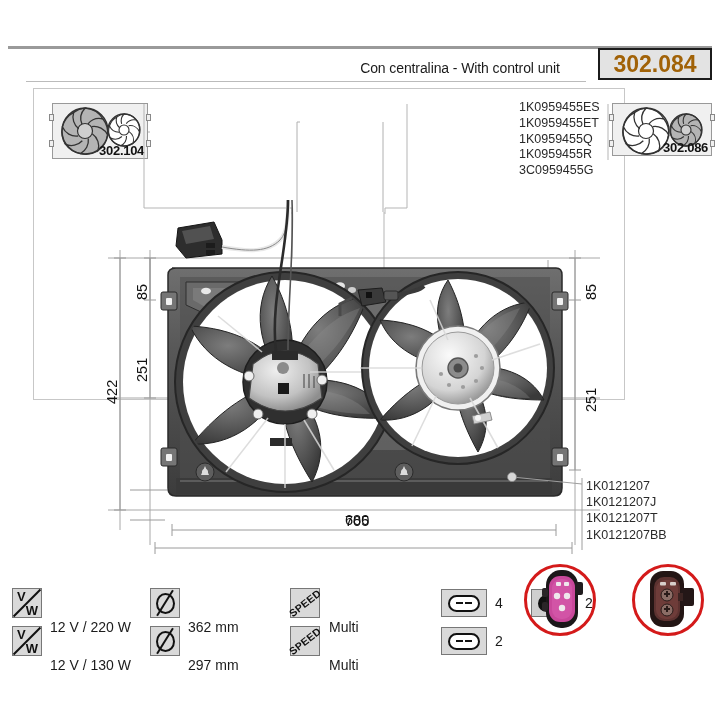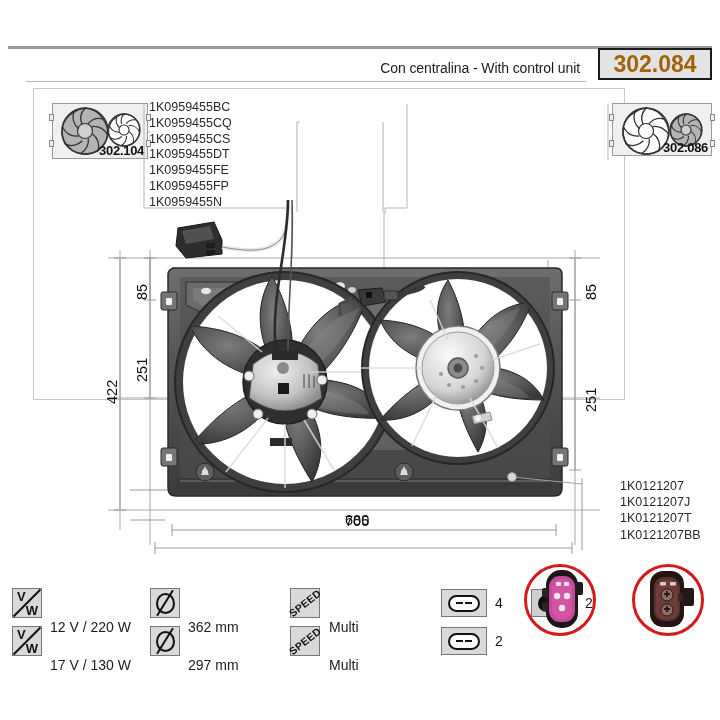--- a/index.html
+++ b/index.html
@@ -12,21 +12,21 @@
   }
   .page { position: absolute; inset: 0; }
 
   
   .title-rule {
     position: absolute; left: 8px; top: 46px; width: 704px;
     height: 3px; background: #9a9a9a;
   }
   .title-text {
     position: absolute; left: 340px; top: 60px; width: 240px;
-    text-align: right; font-size: 14px; color: #1b1b1b;
+    text-align: center; font-size: 14px; color: #1b1b1b;
     letter-spacing: -0.1px; white-space: nowrap;
   }
   .title-underline {
     position: absolute; left: 26px; top: 81px; width: 560px;
     height: 1px; background: #bbbbbb;
   }
   .ref-badge {
     position: absolute; right: 8px; top: 48px;
     width: 114px; height: 32px;
     background: #e3e3e3; border: 2px solid #1b1b1b;
@@ -60,21 +60,21 @@
   }
   .chip-left { left: 52px; top: 103px; width: 96px; height: 56px; }
   .chip-right { left: 612px; top: 103px; width: 100px; height: 53px; }
 
   
   .plist { position: absolute; font-size: 12.5px; color: #2a2a2a; line-height: 15.8px; }
   .plist div { white-space: nowrap; }
   .list-left   { left: 149px; top: 100px; }
   .list-mid    { left: 411px; top: 100px; }
   .list-right  { left: 519px; top: 100px; }
-  .list-conn   { left: 620px; top: 478px; font-size: 12.5px; line-height: 16.2px; }
+  .list-conn   { left: 586px; top: 478px; font-size: 12.5px; line-height: 16.2px; }
 
   
   .drawing { position: absolute; left: 0; top: 0; width: 720px; height: 720px; pointer-events: none; }
 
   
   .dim {
     position: absolute; font-size: 14.5px; color: #111;
     font-family: "Liberation Sans", sans-serif;
   }
   .dim.vert { transform: rotate(-90deg); transform-origin: left top; white-space: nowrap; }
@@ -219,31 +219,29 @@
           <path d="M69.5 41.7 A16 16 0 0 1 59.2 33.8 A10.3 10.3 0 0 0 70.9 32.5"></path>
           <path d="M59.2 33.8 A16 16 0 0 1 58.5 21.9 A10.3 10.3 0 0 0 68.1 28.2"></path>
           <path d="M58.5 21.9 A16 16 0 0 1 65.7 13.1 A10.3 10.3 0 0 0 68.4 23.5"></path>
           <path d="M65.7 13.1 A16 16 0 0 1 73 10 A10.3 10.3 0 0 0 70.6 19.8"></path>
         </g>
       </g>
     </svg>
     <div class="code">302.086</div>
   </div>
 
-  <div class="plist list-left">
-    <div>1K0959455BC</div>
-    <div>1K0959455CQ</div>
-    <div>1K0959455CS</div>
-    <div>1K0959455DT</div>
-    <div>1K0959455FE</div>
-    <div>1K0959455FP</div>
-    <div>1K0959455N</div>
+
+
+  <div class="plist list-right">
+    <div>1K0959455ES</div>
+    <div>1K0959455ET</div>
+    <div>1K0959455Q</div>
+    <div>1K0959455R</div>
+    <div>3C0959455G</div>
   </div>
-
-
 
   <div class="plist list-conn">
     <div>1K0121207</div>
     <div>1K0121207J</div>
     <div>1K0121207T</div>
     <div>1K0121207BB</div>
   </div>
 
   <svg class="drawing" viewBox="0 0 720 720">
     <defs>
@@ -546,21 +544,21 @@
       </div>
       <span class="pin-count" style="margin-left:8px;">2</span>
     </div>
 
     <div class="spec-row r2">
       <div class="icon-box vw-icon" style="margin-left:6px;">
         <span class="v">V</span>
         <span class="slash"></span>
         <span class="w">W</span>
       </div>
-      <span class="spec-label" style="margin-left:8px; width:100px;">17 V / 130 W</span>
+      <span class="spec-label" style="margin-left:8px; width:100px;">12 V / 130 W</span>
 
       <div class="icon-box dia-icon">
         <span class="ell"></span>
         <span class="slash"></span>
       </div>
       <span class="spec-label" style="margin-left:8px; width:96px;">297 mm</span>
 
       <div class="icon-box speed-icon" style="margin-left:6px;">
         <span class="txt">SPEED</span>
       </div>

